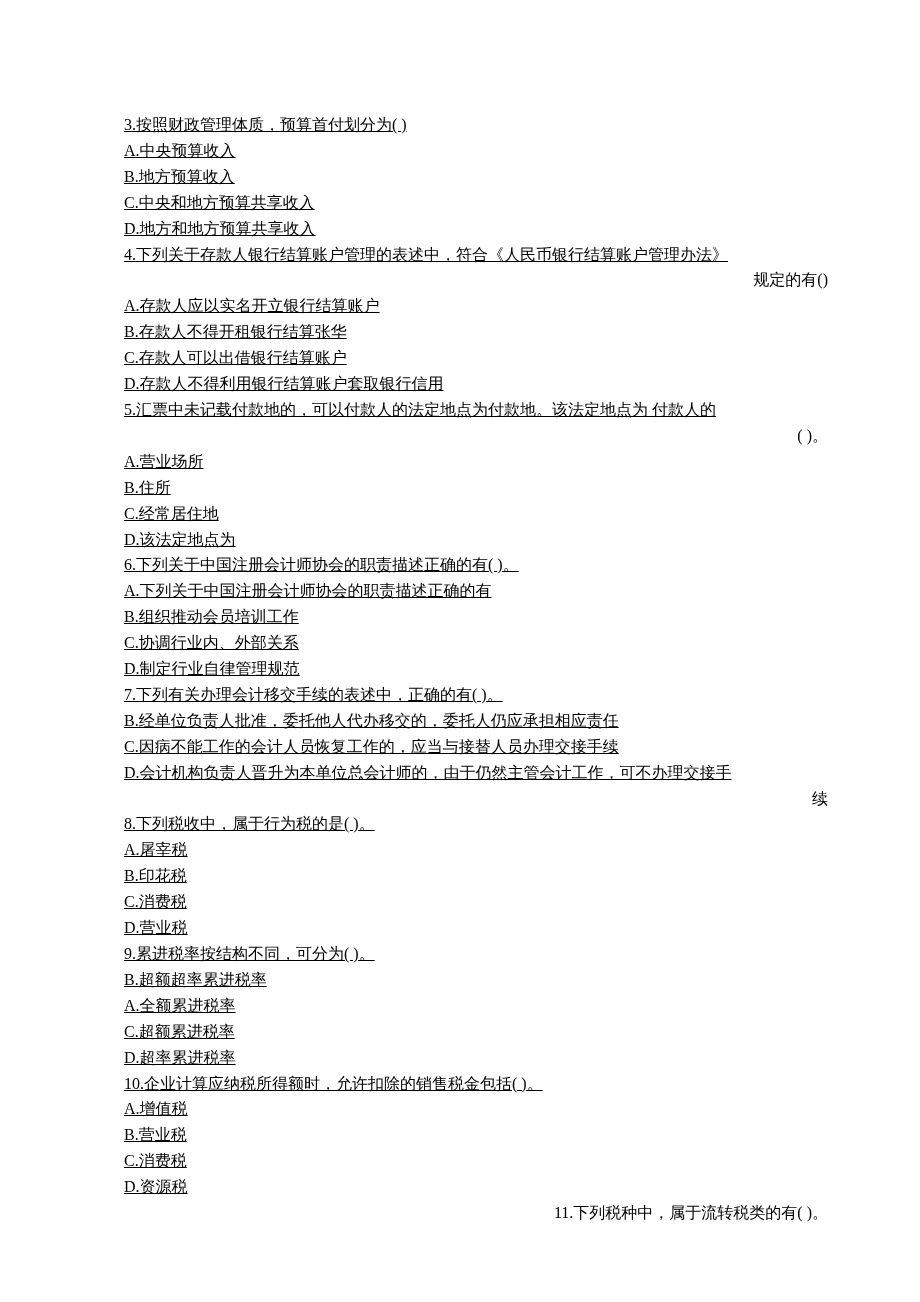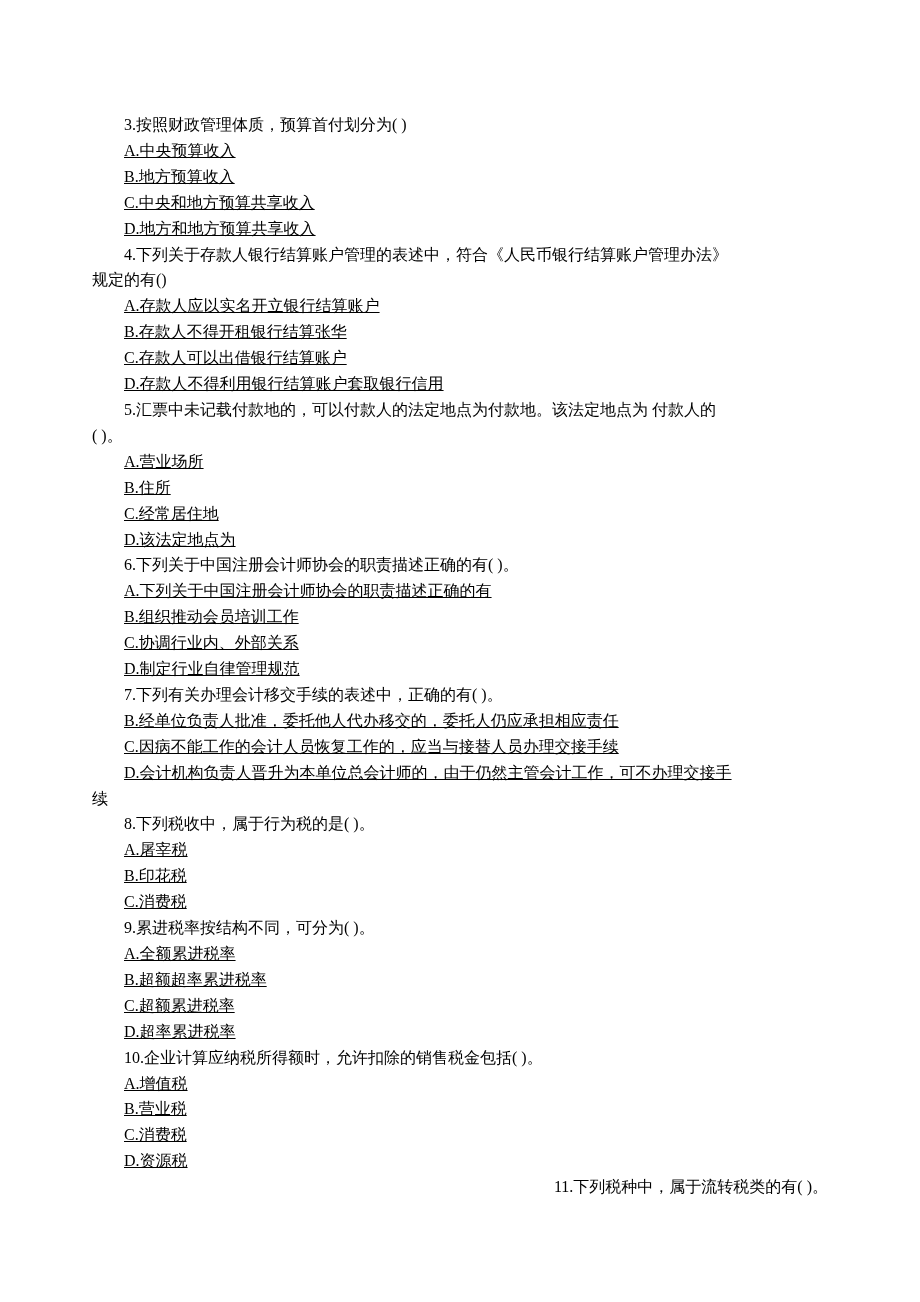--- a/index.html
+++ b/index.html
@@ -7,23 +7,23 @@
     width: 920px;
     height: 1302px;
     background: #ffffff;
     font-family: "SimSun", "宋体", serif;
     font-size: 16px;
     line-height: 1.62;
     color: #000000;
     padding: 112px 92px 100px 92px;
   }
   .content { white-space: normal; }
-  .question-line { text-indent: 2em; }
+  .question-line { text-indent: 2em; text-decoration: underline; }
   .option-line { text-indent: 2em; text-decoration: underline; }
-  .continuation { text-indent: 0; }
+  .continuation { text-indent: 0; text-align: right; }
   .q11 { text-indent: 1em; text-align: right; }
 </style>
 </head>
 <body>
 
 <div class="content">
   <div class="question-line">3.按照财政管理体质，预算首付划分为( )</div>
   <div class="option-line">A.中央预算收入</div>
   <div class="option-line">B.地方预算收入</div>
   <div class="option-line">C.中央和地方预算共享收入</div>
@@ -52,24 +52,25 @@
   <div class="question-line">7.下列有关办理会计移交手续的表述中，正确的有( )。</div>
   <div class="option-line">B.经单位负责人批准，委托他人代办移交的，委托人仍应承担相应责任</div>
   <div class="option-line">C.因病不能工作的会计人员恢复工作的，应当与接替人员办理交接手续</div>
   <div class="option-line">D.会计机构负责人晋升为本单位总会计师的，由于仍然主管会计工作，可不办理交接手</div>
   <div class="continuation">续</div>
 
   <div class="question-line">8.下列税收中，属于行为税的是( )。</div>
   <div class="option-line">A.屠宰税</div>
   <div class="option-line">B.印花税</div>
   <div class="option-line">C.消费税</div>
+  <div class="option-line">D.营业税</div>
 
   <div class="question-line">9.累进税率按结构不同，可分为( )。</div>
+  <div class="option-line">B.超额超率累进税率</div>
   <div class="option-line">A.全额累进税率</div>
-  <div class="option-line">B.超额超率累进税率</div>
   <div class="option-line">C.超额累进税率</div>
   <div class="option-line">D.超率累进税率</div>
 
   <div class="question-line">10.企业计算应纳税所得额时，允许扣除的销售税金包括( )。</div>
   <div class="option-line">A.增值税</div>
   <div class="option-line">B.营业税</div>
   <div class="option-line">C.消费税</div>
   <div class="option-line">D.资源税</div>
 
   <div class="q11">11.下列税种中，属于流转税类的有( )。</div>

